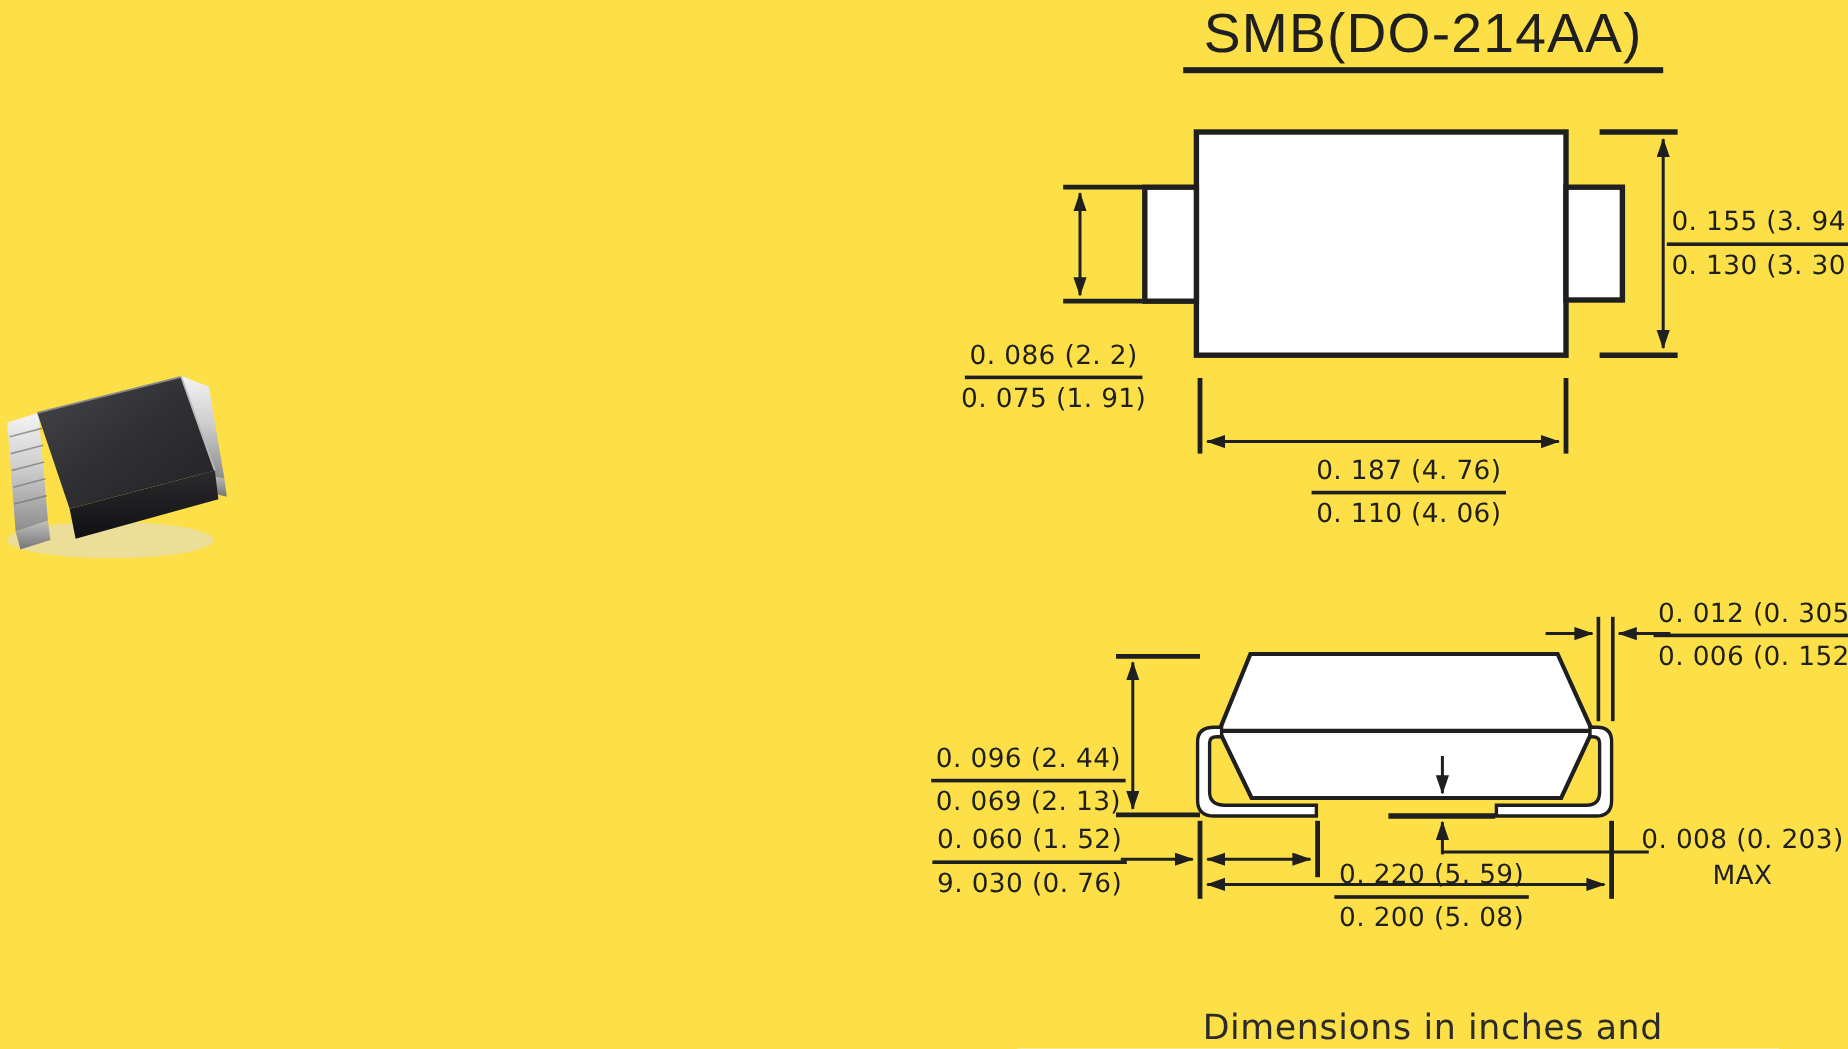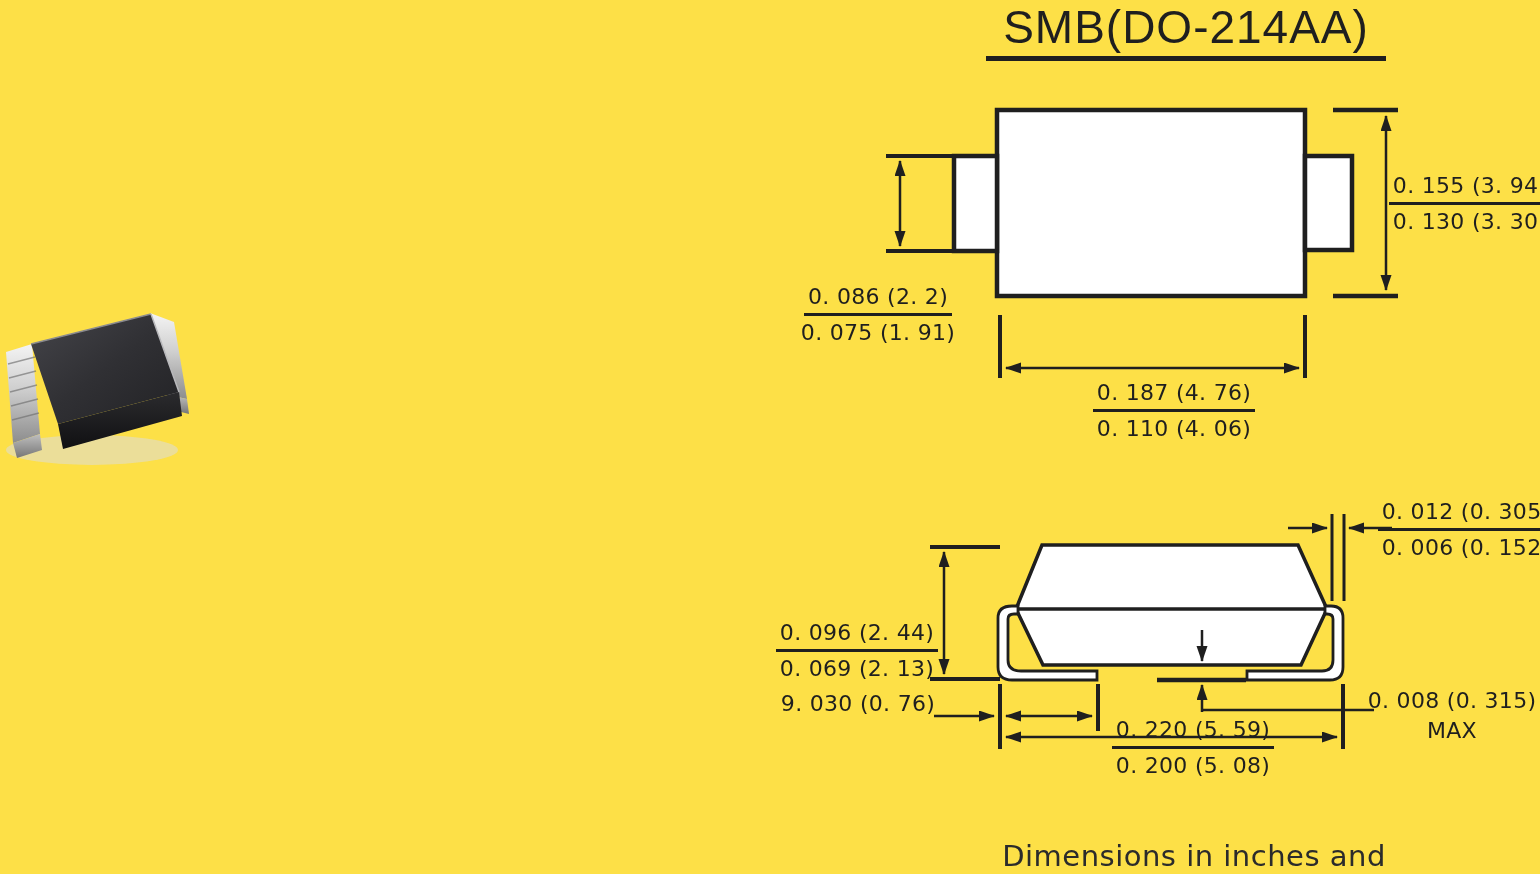--- a/index.html
+++ b/index.html
@@ -168,25 +168,26 @@
     <div class="num">0. 012 (0. 305)</div>
     <div class="den">0. 006 (0. 152)</div>
   </div>
 
   <div class="dim d096">
     <div class="num">0. 096 (2. 44)</div>
     <div class="den">0. 069 (2. 13)</div>
   </div>
 
   <div class="dim d060">
+    <div class="num">0. 060 (1. 52)</div>
     <div class="den">9. 030 (0. 76)</div>
   </div>
 
   <div class="dim d008 plain">
-    <div class="num">0. 008 (0. 315)</div>
+    <div class="num">0. 008 (0. 203)</div>
     <div class="den">MAX</div>
   </div>
 
   <div class="dim d220">
     <div class="num">0. 220 (5. 59)</div>
     <div class="den">0. 200 (5. 08)</div>
   </div>
 
   <div class="caption">Dimensions in inches and (millimeters)</div>
 </div>

